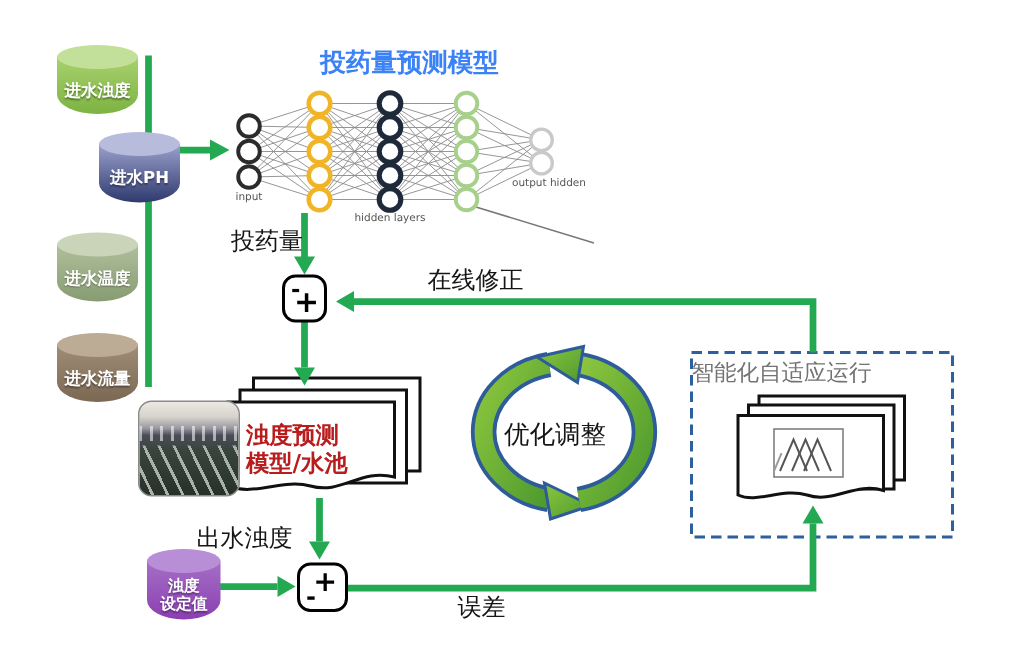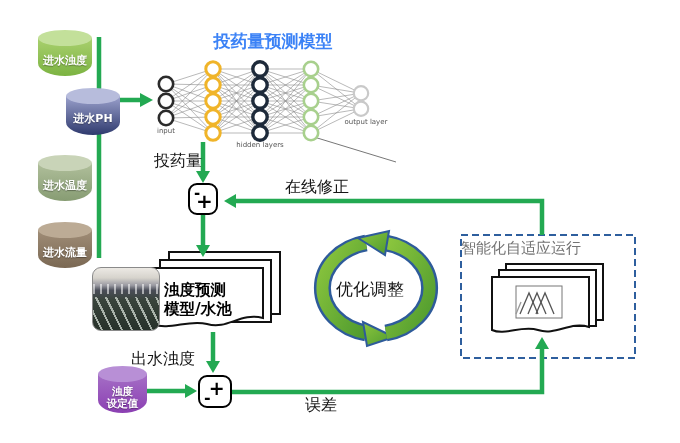--- a/index.html
+++ b/index.html
@@ -40,21 +40,21 @@
   
   .photo{position:absolute;left:92px;top:267px;width:66px;height:62px;border-radius:9px;
     border:1px solid #8a8a8a;overflow:hidden;
     background:linear-gradient(180deg,#ece9e4 0%,#d6d3cc 16%,#9a9aa2 28%,#4a4d58 36%,#39443c 52%,#27312a 100%);}
   .photo .beams{position:absolute;left:-10px;right:-10px;top:46%;bottom:0;
     background:repeating-linear-gradient(64deg,rgba(0,0,0,0) 0 7px,#a9b2aa 7px 9px);}
   .photo .cols{position:absolute;left:0;right:0;top:26%;height:16%;
     background:repeating-linear-gradient(90deg,rgba(255,255,255,.55) 0 2px,rgba(0,0,0,0) 2px 7px);}
   
   .model-text{position:absolute;left:164px;top:281px;font-size:15.5px;font-weight:600;
-    line-height:19px;color:#000000;white-space:nowrap;}
+    line-height:19px;color:#b91c1c;white-space:nowrap;}
   
   .adaptive-title{position:absolute;left:461px;top:239px;width:174px;text-align:left;
     font-size:15px;color:#737373;white-space:nowrap;}
   #lbl-dose{left:142px;top:151px;width:60px;text-align:right;}
   #lbl-corr{left:285px;top:177px;}
   #lbl-effluent{left:131px;top:349px;}
   #lbl-error{left:305px;top:395px;}
   #lbl-opt{left:336px;top:278px;font-size:17px;}
   #lbl-input{left:146px;top:127px;width:40px;}
   #lbl-hidden{left:225px;top:141px;width:70px;}
@@ -225,21 +225,21 @@
         <circle cx="311" cy="117" r="7.2" fill="#fff" stroke="#a8d08d" stroke-width="2.6"></circle>
         <circle cx="311" cy="133" r="7.2" fill="#fff" stroke="#a8d08d" stroke-width="2.6"></circle>
         <circle cx="361" cy="93.25" r="7.2" fill="#fff" stroke="#c9c9c9" stroke-width="2.2"></circle>
         <circle cx="361" cy="108.75" r="7.2" fill="#fff" stroke="#c9c9c9" stroke-width="2.2"></circle>
       </g>
     </svg>
 
   <div class="nn-title">投药量预测模型</div>
   <div class="tiny" id="lbl-input">input</div>
   <div class="tiny" id="lbl-hidden">hidden layers</div>
-  <div class="tiny" id="lbl-output">output layer</div>
+  <div class="tiny" id="lbl-output">output hidden</div>
 
   <div class="cyl" id="cyl0">
     <div class="cyl-body" style="background: linear-gradient(rgb(169, 208, 110), rgb(124, 179, 66)); align-items: center;">
       <span class="cyl-label">进水浊度</span>
     </div>
     <div class="cyl-top" style="background: rgb(195, 224, 154);"></div>
   </div>
   <div class="cyl" id="cyl1">
     <div class="cyl-body" style="background: linear-gradient(rgb(155, 161, 204), rgb(47, 58, 110));">
       <span class="cyl-label">进水PH</span>

